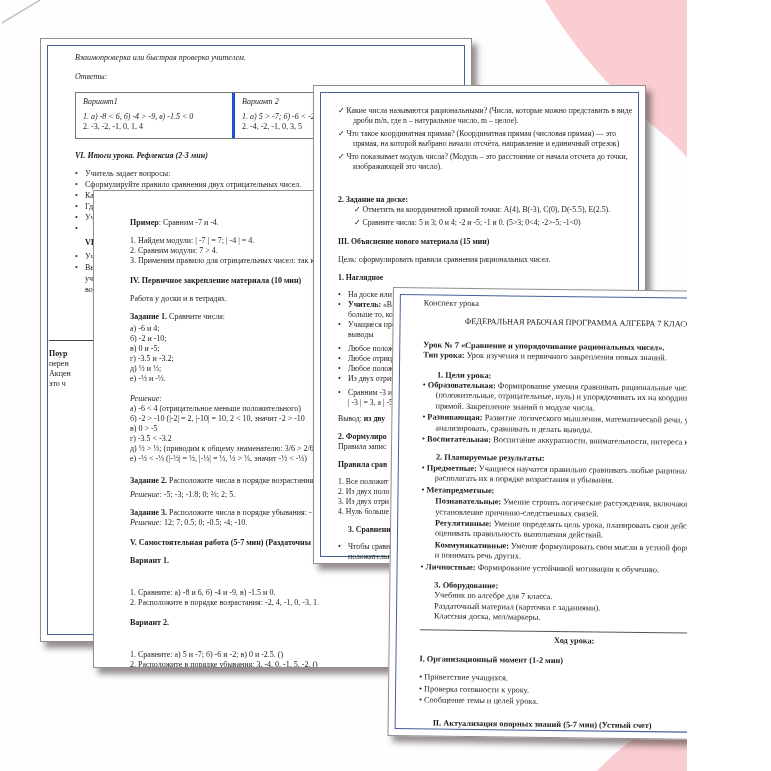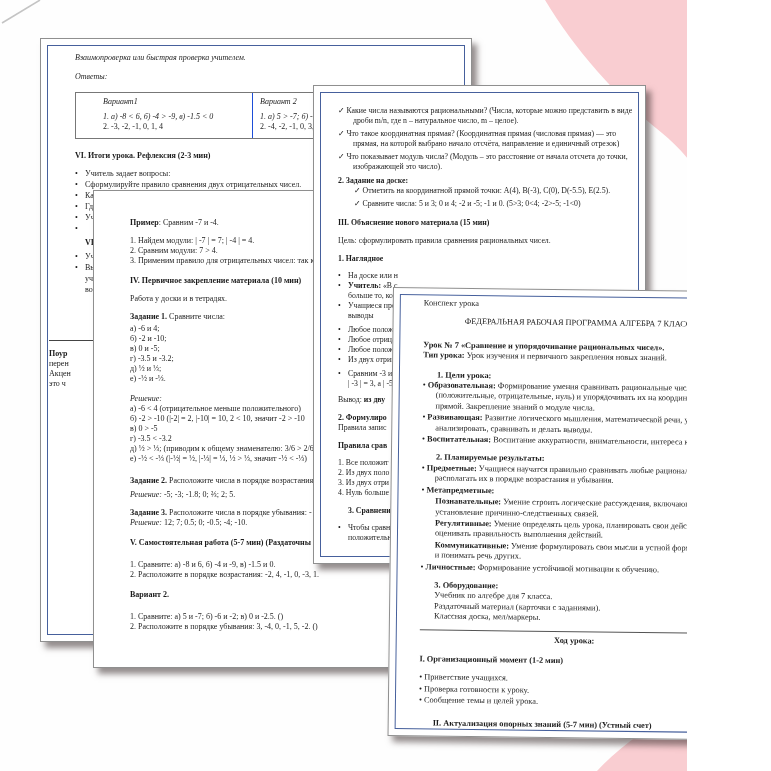--- a/index.html
+++ b/index.html
@@ -16,29 +16,29 @@
   .content{position:absolute;font-size:8px;line-height:10px;}
   .b{font-weight:bold;}
   .i{font-style:italic;}
   .nw{white-space:nowrap;}
   .blt{display:inline-block;width:10px;}
   
   #aMain{left:34px;top:14px;right:6px;}
   #aMain .hdr{margin-bottom:9px;}
   .tbl{display:flex;border:1px solid #777;width:330px;margin:2px 0 12px 0;}
   .cell{padding:4px 7px 6px 7px;}
-  .c1{width:142px;border-right:1px solid #1d4ed8;margin-left:20px;}
+  .c1{width:142px;border-right:3px solid #1d4ed8;}
   .c2{flex:1;}
   .tt{font-style:italic;margin-bottom:5px;}
   .list .row{margin-bottom:1px;}
   #aLow{left:8px;top:301px;right:220px;}
   .hrule{border-top:1px solid #444;margin-bottom:8px;}
   
   #bMain{left:36px;top:23px;right:2px;}
-  .mt4{margin-top:4px;}.mt6{margin-top:12px;}.mt8{margin-top:8px;}
+  .mt4{margin-top:4px;}.mt6{margin-top:22px;}.mt8{margin-top:8px;}
   .mt10{margin-top:10px;}.mt12{margin-top:12px;}
   
   #cMain{left:24px;top:14px;right:12px;font-size:7.8px;line-height:10px;}
   .chk{padding-left:15px;text-indent:-15px;margin-bottom:3px;}
   .chk2{margin-left:16px;}
   
   #dMain{left:30px;top:10px;right:14px;font-size:8.3px;line-height:10.4px;}
   .dhead{display:flex;justify-content:space-between;margin-bottom:8px;}
   .ctr{text-align:center;}
   .ml14{margin-left:14px;}
@@ -66,21 +66,21 @@
         <div class="tt nw">Вариант1</div>
         <div class="i nw">1.   а) -8 &lt; 6, б) -4 &gt; -9, в) -1.5 &lt; 0</div>
         <div class="nw">2.   -3, -2, -1, 0, 1, 4</div>
       </div>
       <div class="cell c2">
         <div class="tt nw">Вариант 2</div>
         <div class="i nw">1.   а) 5 &gt; -7; б) -6 &lt; -2; в)</div>
         <div class="nw">2.   -4, -2, -1, 0, 3, 5</div>
       </div>
     </div>
-    <div class="b nw" style="margin-bottom:8px;">VI. Итоги урока. Рефлексия (2-3 мин)</div>
+    <div class="b nw" style="margin-bottom:8px;font-style:italic;">VI. Итоги урока. Рефлексия (2-3 мин)</div>
     <div class="list">
       <div class="row nw"><span class="blt">•</span><span>Учитель задает вопросы:</span></div>
       <div class="row nw"><span class="blt">•</span><span>Сформулируйте правило сравнения двух отрицательных чисел.</span></div>
       <div class="row nw"><span class="blt">•</span><span>Какое</span></div>
       <div class="row nw"><span class="blt">•</span><span>Где н</span></div>
       <div class="row nw"><span class="blt">•</span><span>Учащ</span></div>
       <div class="row nw"><span class="blt">•</span><span></span></div>
       <div class="row nw b" style="margin:4px 0 4px 10px;">VII. Д</div>
       <div class="row nw"><span class="blt">•</span><span>Учеб</span></div>
       <div class="row nw"><span class="blt">•</span><span>Выпо</span></div>
@@ -117,35 +117,36 @@
     <div class="nw">б) -2 &gt; -10 (|-2| = 2, |-10| = 10, 2 &lt; 10, значит -2 &gt; -10</div>
     <div class="nw">в) 0 &gt; -5</div>
     <div class="nw">г) -3.5 &lt; -3.2</div>
     <div class="nw">д) ½ &gt; ⅓; (приводим к общему знаменателю: 3/6 &gt; 2/6</div>
     <div class="nw">е) -½ &lt; -⅓ (|-½| = ½, |-⅓| = ⅓, ½ &gt; ⅓, значит -½ &lt; -⅓)</div>
     <div class="nw mt12"><span class="b">Задание 2.</span><span> Расположите числа в порядке возрастания:</span></div>
     <div class="nw mt4"><span class="i">Решение:</span><span> -5; -3; -1.8; 0; ⅔; 2; 5.</span></div>
     <div class="nw mt8"><span class="b">Задание 3.</span><span> Расположите числа в порядке убывания: -</span></div>
     <div class="nw"><span class="i">Решение:</span><span> 12; 7; 0.5; 0; -0.5; -4; -10.</span></div>
     <div class="nw b mt10">V. Самостоятельная работа (5-7 мин) (Раздаточны</div>
+    <div class="nw b mt8">Вариант 1.</div>
     <div class="nw mt6">1.  Сравните: а) -8 и 6, б) -4 и -9, в) -1.5 и 0.</div>
     <div class="nw">2.  Расположите в порядке возрастания: -2, 4, -1, 0, -3, 1.</div>
     <div class="nw b mt10">Вариант 2.</div>
     <div class="nw mt6">1.  Сравните: а) 5 и -7; б) -6 и -2; в) 0 и -2.5.       ()</div>
     <div class="nw">2.  Расположите в порядке убывания: 3, -4, 0, -1, 5, -2.      ()</div>
   </div>
 </div>
 
 <div class="page" id="pageC">
   <div class="frame"></div>
   <div class="content" id="cMain">
     <div class="chk" style="margin-top:6px;"><span>✓</span> <span>Какие числа называются рациональными? (Числа, которые можно представить в виде дроби m/n, где n – натуральное число, m – целое).</span></div>
     <div class="chk"><span>✓</span> <span>Что такое координатная прямая? (Координатная прямая (числовая прямая) — это прямая, на которой выбрано начало отсчёта, направление и единичный отрезок)</span></div>
     <div class="chk"><span>✓</span> <span>Что показывает модуль числа? (Модуль – это расстояние от начала отсчета до точки, изображающей это число).</span></div>
-    <div class="nw b" style="margin-top:4px;">2.  Задание на доске:</div>
+    <div class="nw b" style="margin-top:23px;">2.  Задание на доске:</div>
     <div class="chk chk2 nw" style="margin-top:0;"><span>✓</span> <span>Отметить на координатной прямой точки: A(4), B(-3), C(0), D(-5.5), E(2.5).</span></div>
     <div class="chk chk2 nw"><span>✓</span> <span>Сравните числа: 5 и 3; 0 и 4; -2 и -5; -1 и 0. (5&gt;3; 0&lt;4; -2&gt;-5; -1&lt;0)</span></div>
     <div class="nw b" style="margin-top:9px;">III. Объяснение нового материала (15 мин)</div>
     <div class="nw" style="margin-top:8px;">Цель: сформулировать правила сравнения рациональных чисел.</div>
     <div class="nw b" style="margin-top:8px;">1. Наглядное</div>
     <div class="nw" style="margin-top:7px;"><span class="blt">•</span><span>На доске или н</span></div>
     <div class="nw"><span class="blt">•</span><span class="b">Учитель:</span><span> «В с</span></div>
     <div class="nw" style="padding-left:10px;">больше то, кот</div>
     <div class="nw"><span class="blt">•</span><span>Учащиеся пре</span></div>
     <div class="nw" style="padding-left:10px;">выводы</div>

